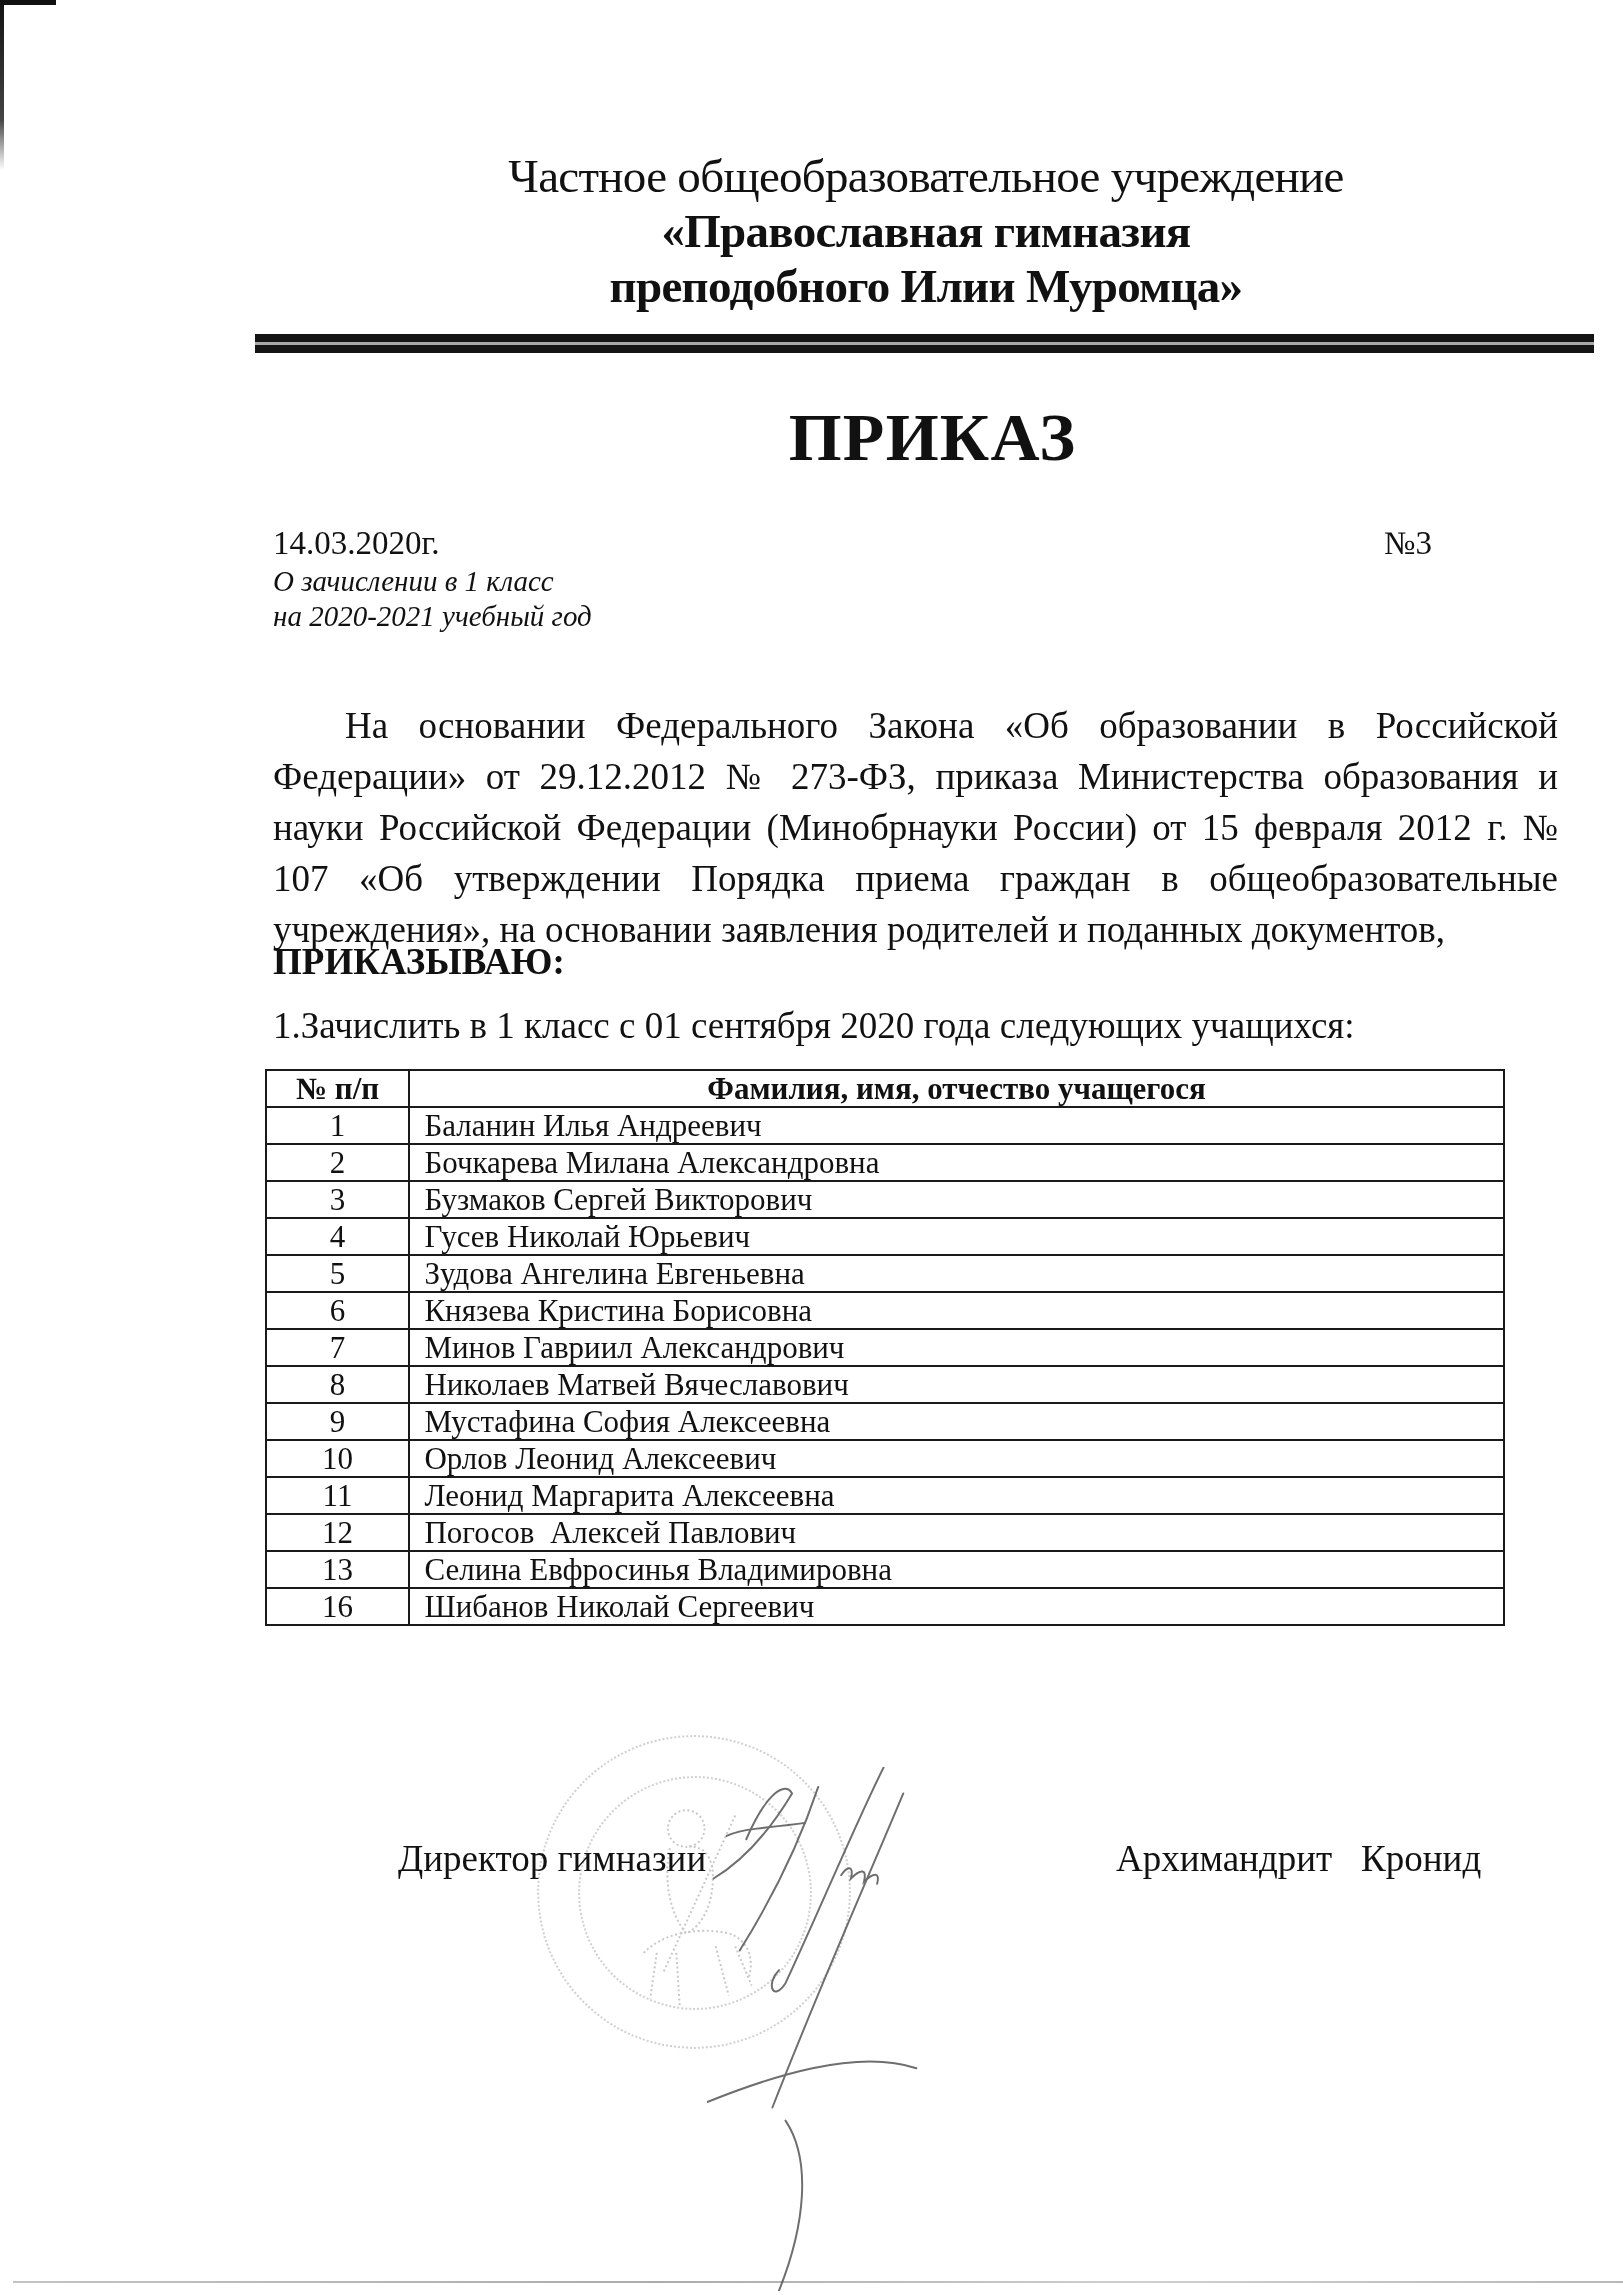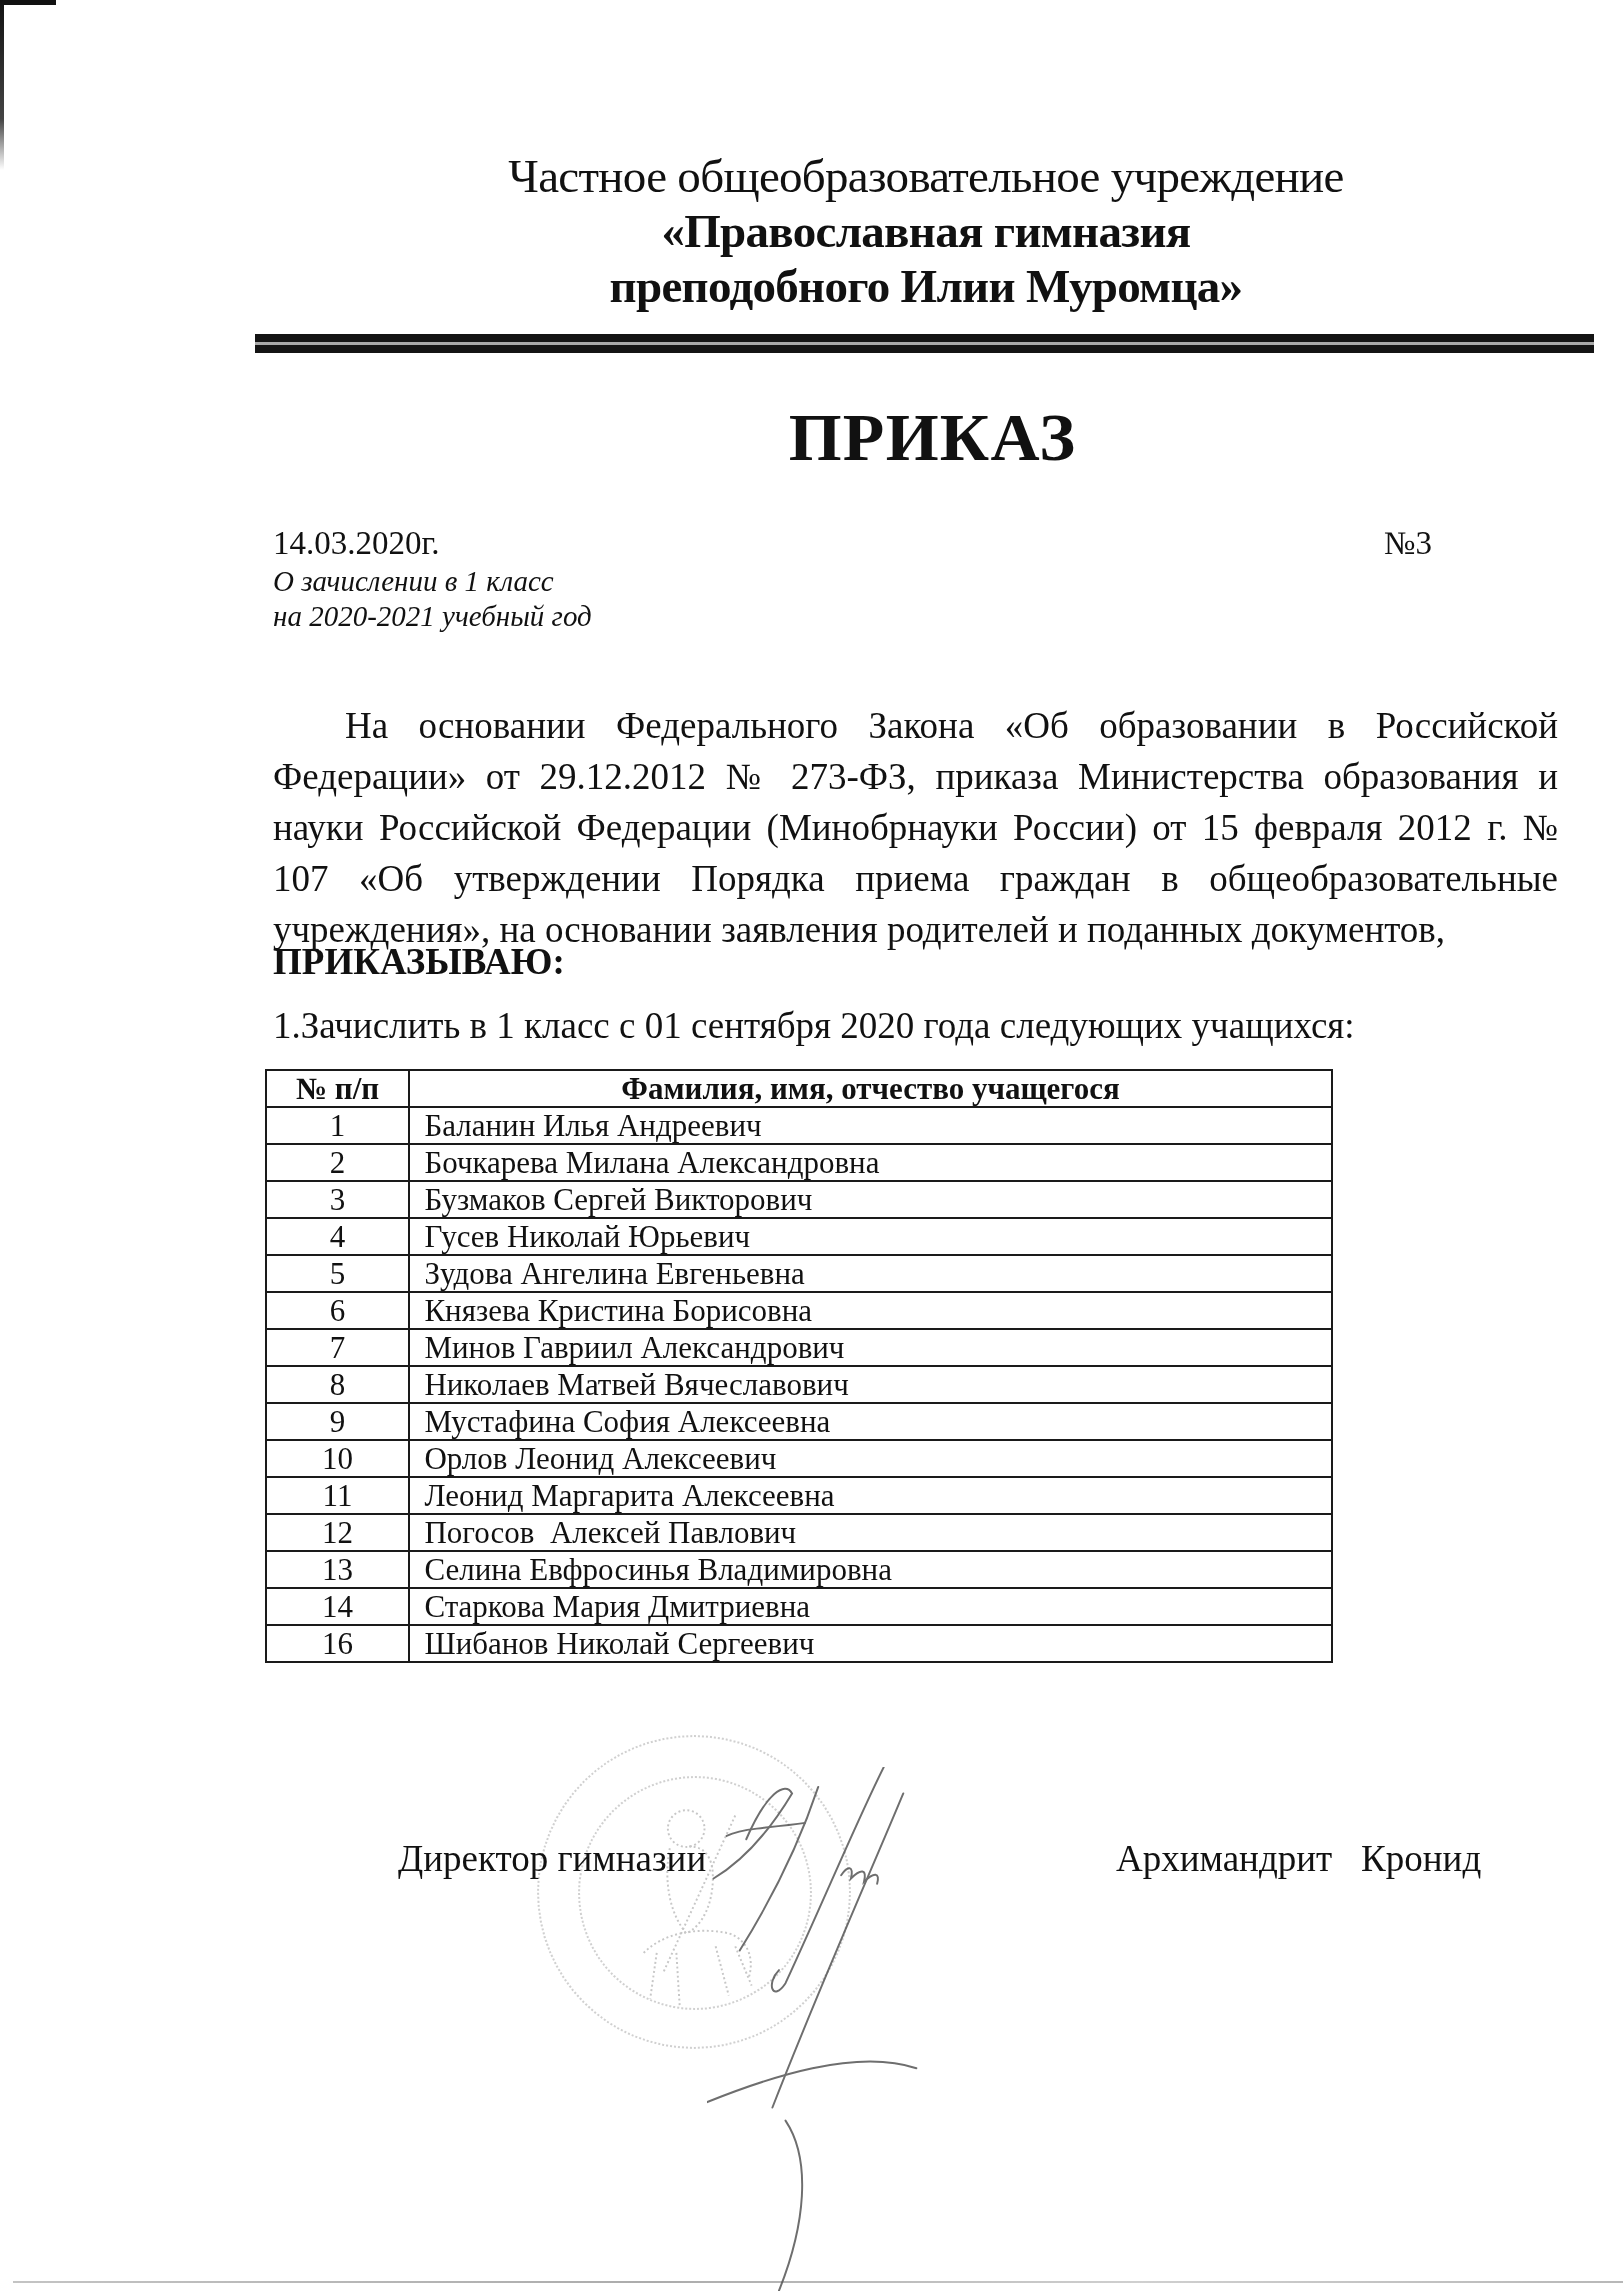--- a/index.html
+++ b/index.html
@@ -25,21 +25,21 @@
     .doc-title { left: 0; width: 1865px; text-align: center; top: 401px; font-size: 68px; font-weight: bold; letter-spacing: 1.3px; line-height: 72px; }
 
     .date { left: 273px; top: 524px; font-size: 33px; line-height: 39px; }
     .number { left: 1384px; top: 524px; font-size: 33px; line-height: 39px; }
     .subject { left: 273px; top: 564px; font-size: 29px; line-height: 35px; font-style: italic; }
 
     .body-par { left: 273px; width: 1285px; top: 700px; font-size: 37px; line-height: 51px; text-align: justify; text-indent: 72px; }
     .order-heading { left: 273px; top: 939px; font-size: 37px; font-weight: bold; line-height: 46px; }
     .clause { left: 273px; top: 1003px; font-size: 37px; line-height: 46px; }
 
-    table.students { position: absolute; left: 265px; top: 1069px; width: 1068px; border-collapse: collapse; font-size: 31px; }
+    table.students { position: absolute; left: 265px; top: 1069px; width: 1240px; border-collapse: collapse; font-size: 31px; }
     table.students th, table.students td { border: 2px solid #1a1a1a; height: 35px; padding: 0; line-height: 35px; }
     table.students th { font-weight: bold; text-align: center; }
     table.students td.num { width: 141px; text-align: center; }
     table.students td.name { text-align: left; padding-left: 14.4px; }
 
     .stamp { left: 537px; top: 1735px; width: 314px; height: 314px; border-radius: 50%;
       border: 2.6px dotted rgba(120,120,120,.35); box-sizing: border-box; }
     .stamp .inner { position: absolute; left: 39px; top: 39px; width: 230px; height: 230px; border-radius: 50%; border: 2px dotted rgba(120,120,120,.35); }
     .stamp svg { position: absolute; left: 0; top: 0; }
 
@@ -135,24 +135,20 @@
       </tr>
     <tr>
         <td class="num">12</td>
         <td class="name" style="white-space:pre">Погосов  Алексей Павлович</td>
       </tr>
     <tr>
         <td class="num">13</td>
         <td class="name">Селина Евфросинья Владимировна</td>
       </tr>
     <tr>
-        <td class="num">14</td>
-        <td class="name">Старкова Мария Дмитриевна</td>
-      </tr>
-    <tr>
         <td class="num">16</td>
         <td class="name">Шибанов Николай Сергеевич</td>
       </tr>
   </tbody>
 </table>
 
 <div class="abs stamp">
   <div class="inner"></div>
   <svg width="314" height="314" viewBox="0 0 480 480">
     <g fill="none" stroke="#9a9a9a" stroke-width="3" stroke-dasharray="3 4" opacity="0.55">

